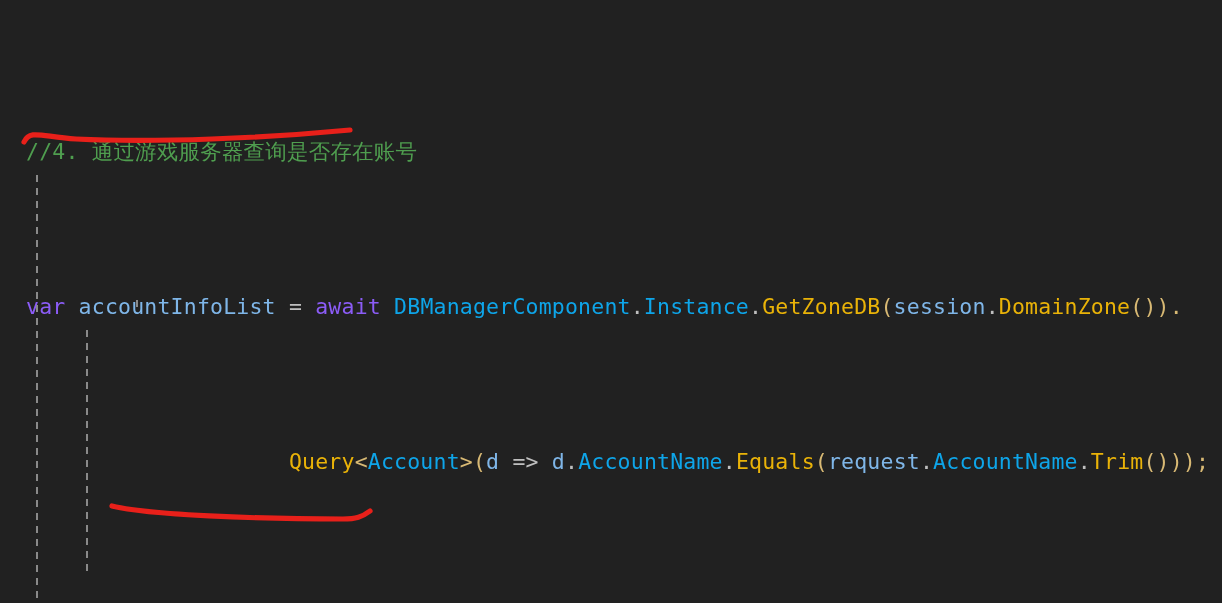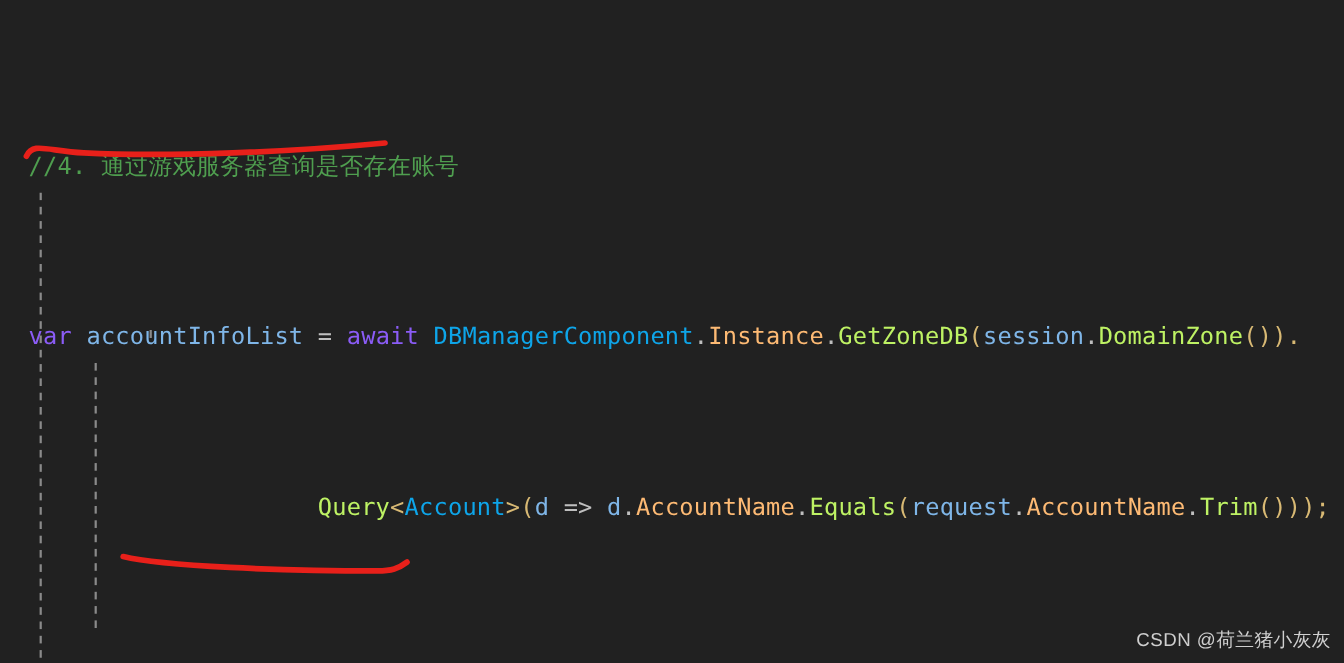--- a/index.html
+++ b/index.html
@@ -39,25 +39,25 @@
     position: relative;
     padding-left: 26px;
     white-space: pre;
   }
 
   
   .cmt  { color: #4f9e4f; }
   .kw   { color: #8b5cf6; }
   .type { color: #0ea5e9; }
   .var  { color: #7fb6e8; }
-  .mth  { color: #bef264; margin-top: 16px; }
+  .mth  { color: #eab308; margin-top: 16px; }
   .pln  { color: #cfcfcf; }
   .brc  { color: #d8b974; }
   .punc { color: #bfbfbf; }
-  .fld  { color: #fdba74; }
+  .fld  { color: #0ea5e9; }
 
   
   .guide {
     position: absolute;
     width: 2px;
     background-image: linear-gradient(
         to bottom,
         #8a8a8a 0px, #8a8a8a 7px,
         rgba(0,0,0,0) 7px, rgba(0,0,0,0) 13px);
     background-size: 2px 13px;
@@ -156,15 +156,14 @@
   <div class="guide" id="guide-3"></div>
 
   <svg class="annot" id="annot-1" viewBox="0 0 340 26">
     <path d="M8 16 C 14 3, 26 11, 60 13 C 140 17, 250 12, 334 4" fill="none" stroke="#e8201a" stroke-width="5.2" stroke-linecap="round"></path>
   </svg>
 
   <svg class="annot" id="annot-2" viewBox="0 0 272 26">
     <path d="M4 6 C 40 15, 150 19, 235 19 C 248 19, 254 17, 262 11" fill="none" stroke="#e8201a" stroke-width="5.2" stroke-linecap="round"></path>
   </svg>
 
-  <div id="watermark">CSDN @荷兰猪小灰灰</div>
 
 </div>
 
 </body></html>

